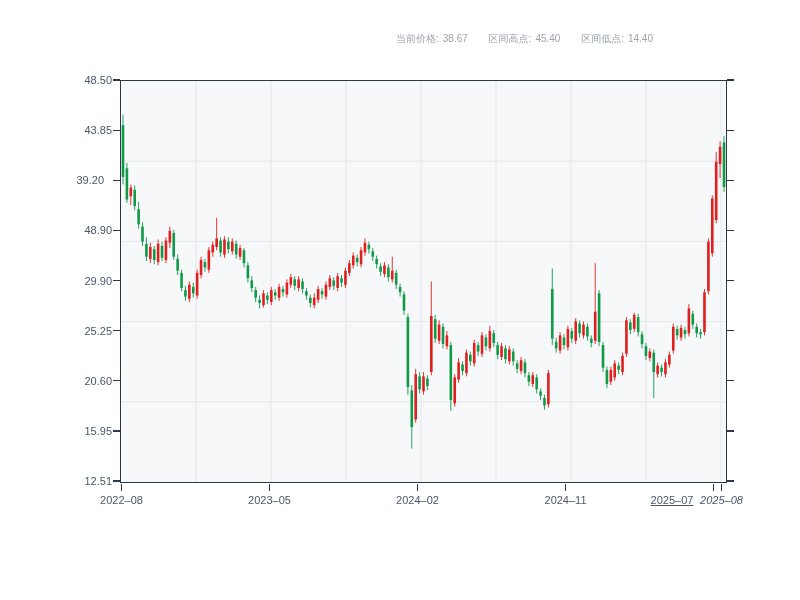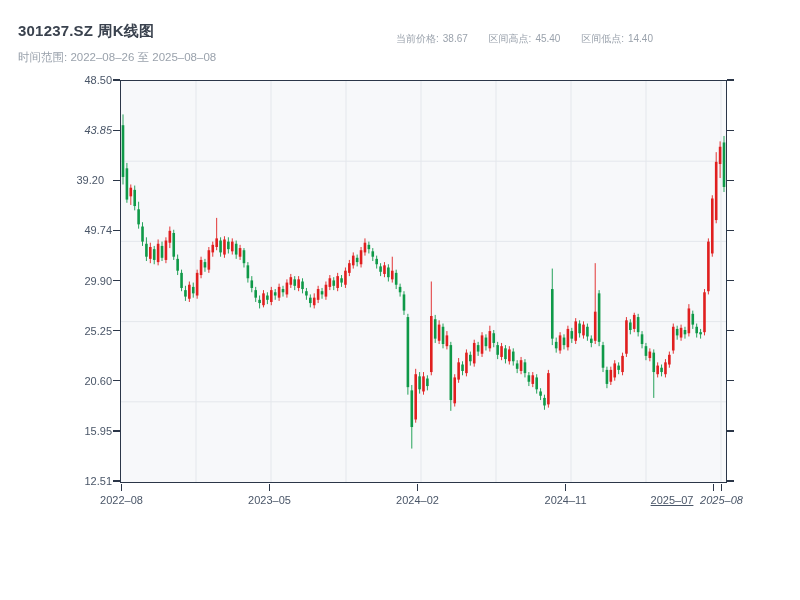--- a/index.html
+++ b/index.html
@@ -14,22 +14,20 @@
         background:#f7f8fa;border:1.5px solid #2b3648;box-sizing:content-box;}
   .plot svg{position:absolute;left:0;top:0;}
   .ytick-label{position:absolute;width:60px;text-align:right;font-size:11px;color:#4a5668;transform:translateY(-50%);}
   .xtick-label{position:absolute;font-size:11px;color:#4a5668;transform:translateX(-50%);white-space:nowrap;}
   .tickmark{position:absolute;background:#2b3648;}
 </style>
 </head>
 <body>
 
 <div class="page">
-  <div class="title">301237.SZ 周K线图</div>
-  <div class="subtitle">时间范围: 2022–08–26 至 2025–08–08</div>
   <div class="stats">
     <span>当前价格:</span><span>38.67</span><span class="gap"></span>
     <span>区间高点:</span><span>45.40</span><span class="gap"></span>
     <span>区间低点:</span><span>14.40</span>
   </div>
 
   <div class="plot" id="plot">
     <svg id="chart-svg" width="605" height="401" viewBox="0 0 605 401">
         <line x1="75" y1="0" x2="75" y2="401" stroke="#e4e7ec" stroke-width="1"></line>
         <line x1="150" y1="0" x2="150" y2="401" stroke="#e4e7ec" stroke-width="1"></line>
@@ -352,27 +350,27 @@
         <line x1="599.0974025974026" x2="599.0974025974026" y1="60.36559139784948" y2="97.01612903225805" stroke="#e01f1f" stroke-width="0.9"></line>
         <rect x="597.7974025974027" y="65.75537634408603" width="2.6" height="17.247311827957006" fill="#e01f1f"></rect>
         <line x1="603" x2="603" y1="54.97580645161291" y2="111.02956989247309" stroke="#0f9948" stroke-width="0.9"></line>
         <rect x="601.7" y="61.4435483870968" width="2.6" height="44.51962365591392" fill="#0f9948"></rect>
       </svg>
   </div>
   <div id="axis-layer" style="position:absolute;left:0;top:0;width:800px;height:600px;pointer-events:none;padding-left:36px;">
       <div class="ytick-label" style="left: 52px; top: 80px;">48.50</div>
       <div class="tickmark" style="left: 113px; top: 79.4px; width: 7px; height: 1.3px;"></div>
       <div class="tickmark" style="left: 726.5px; top: 79.4px; width: 7px; height: 1.3px;"></div>
-      <div class="ytick-label" style="left: 52px; top: 130.125px; font-style: italic;">43.85</div>
+      <div class="ytick-label" style="left: 52px; top: 130.125px;">43.85</div>
       <div class="tickmark" style="left: 113px; top: 129.525px; width: 7px; height: 1.3px;"></div>
       <div class="tickmark" style="left: 726.5px; top: 129.525px; width: 7px; height: 1.3px;"></div>
       <div class="ytick-label" style="left: 44px; top: 180.25px;">39.20</div>
       <div class="tickmark" style="left: 113px; top: 179.65px; width: 7px; height: 1.3px;"></div>
       <div class="tickmark" style="left: 726.5px; top: 179.65px; width: 7px; height: 1.3px;"></div>
-      <div class="ytick-label" style="left: 52px; top: 230.375px;">49.74</div>
+      <div class="ytick-label" style="left: 52px; top: 230.375px;">48.90</div>
       <div class="tickmark" style="left: 113px; top: 229.775px; width: 7px; height: 1.3px;"></div>
       <div class="tickmark" style="left: 726.5px; top: 229.775px; width: 7px; height: 1.3px;"></div>
       <div class="ytick-label" style="left: 52px; top: 280.5px; text-align: right;">29.90</div>
       <div class="tickmark" style="left: 113px; top: 279.9px; width: 7px; height: 1.3px;"></div>
       <div class="tickmark" style="left: 726.5px; top: 279.9px; width: 7px; height: 1.3px;"></div>
       <div class="ytick-label" style="left: 52px; top: 330.625px;">25.25</div>
       <div class="tickmark" style="left: 113px; top: 330.025px; width: 7px; height: 1.3px;"></div>
       <div class="tickmark" style="left: 726.5px; top: 330.025px; width: 7px; height: 1.3px;"></div>
       <div class="ytick-label" style="left: 52px; top: 380.75px;">20.60</div>
       <div class="tickmark" style="left: 113px; top: 380.15px; width: 7px; height: 1.3px;"></div>

